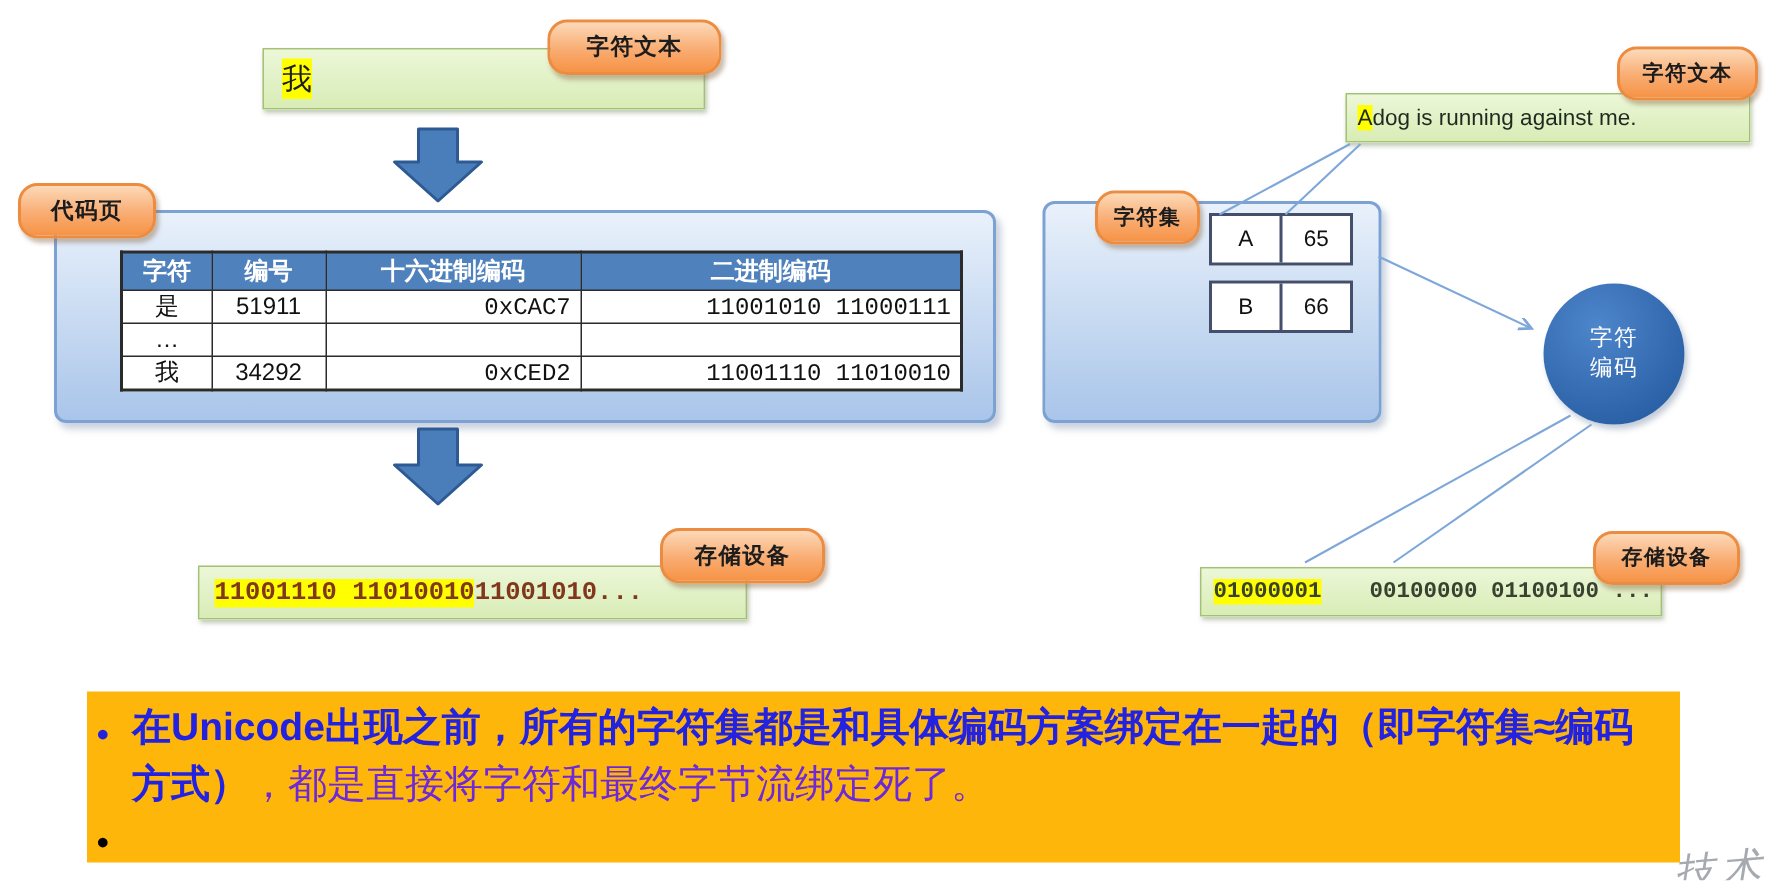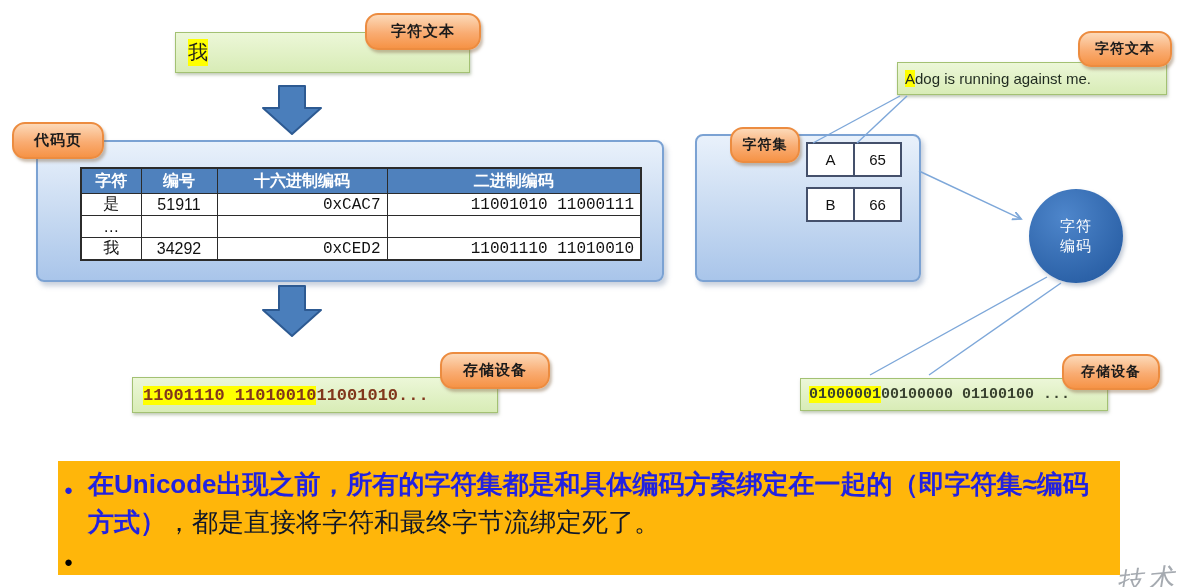--- a/index.html
+++ b/index.html
@@ -18,21 +18,21 @@
   
   .gbox{
     position:absolute;z-index:2;display:flex;align-items:center;
     background:linear-gradient(180deg,#ecf7d8 0%,#d8ecb6 100%);
     border:1px solid #a3c173;box-shadow:1px 2px 3px rgba(130,150,110,.5);
   }
   .hl{background:#ffff00;}
   #gbox-tl{left:175px;top:32px;width:295px;height:41px;font-size:20px;color:#1e1e1e;padding-left:12px;box-sizing:border-box;}
   #gbox-bl{left:132px;top:377px;width:366px;height:36px;font-family:"Liberation Mono",monospace;font-weight:bold;font-size:17px;color:#81371c;padding-left:10px;box-sizing:border-box;}
   #gbox-tr{left:897px;top:62px;width:270px;height:33px;font-size:15px;color:#1f2a1f;padding-left:7px;box-sizing:border-box;}
-  #gbox-br{left:800px;top:378px;width:308px;height:33px;font-family:"Liberation Mono",monospace;font-weight:bold;font-size:15px;color:#39422f;padding-left:8px;box-sizing:border-box;}
+  #gbox-br{left:800px;top:378px;width:308px;height:33px;font-family:"Liberation Mono",monospace;font-weight:bold;font-size:15px;color:#39422f;padding-left:8px;box-sizing:border-box;gap:32px;}
   
   .bluebox{
     position:absolute;z-index:1;border-radius:8px;
     background:linear-gradient(180deg,#e9f1fb 0%,#c6d9f1 55%,#a9c5ea 100%);
     border:2px solid #7ba2d3;box-shadow:3px 4px 5px rgba(120,140,170,.4);
   }
   #bluebox-l{left:36px;top:140px;width:624px;height:138px;}
   #bluebox-r{left:695px;top:134px;width:222px;height:144px;}
   
   #table-wrap{position:absolute;left:80px;top:167px;z-index:2;}
@@ -57,21 +57,21 @@
     color:#fff;font-size:15px;display:flex;flex-direction:column;align-items:center;justify-content:center;line-height:1.35;letter-spacing:1px;
   }
   
   #overlay{position:absolute;left:0;top:0;z-index:3;pointer-events:none;}
   
   #banner{position:absolute;left:58px;top:461px;width:1062px;height:114px;background:#ffb60a;z-index:2;box-sizing:border-box;padding-top:4px;}
   .bullet{position:relative;padding-left:30px;padding-right:10px;}
   .bullet .mark{position:absolute;left:6px;top:6px;font-size:15px;}
   #bullet1{font-size:26px;font-weight:bold;line-height:38px;color:#2222e0;}
   #bullet1 .mark{color:#2222e0;}
-  #bullet1 .seg-black{color:#0f172a;font-weight:normal;}
+  #bullet1 .seg-black{color:#6d28d9;font-weight:normal;}
   #bullet2{font-size:25px;line-height:34px;color:#000;font-weight:normal;}
   #bullet2 .mark{color:#000;top:4px;}
   
   #watermark{
     position:absolute;left:1116px;top:562px;z-index:1;
     font-family:"DejaVu Serif",serif;font-style:italic;font-size:27px;
     color:#8f959d;opacity:.8;transform:rotate(-5deg);letter-spacing:4px;white-space:nowrap;
   }
 </style>
 </head>

